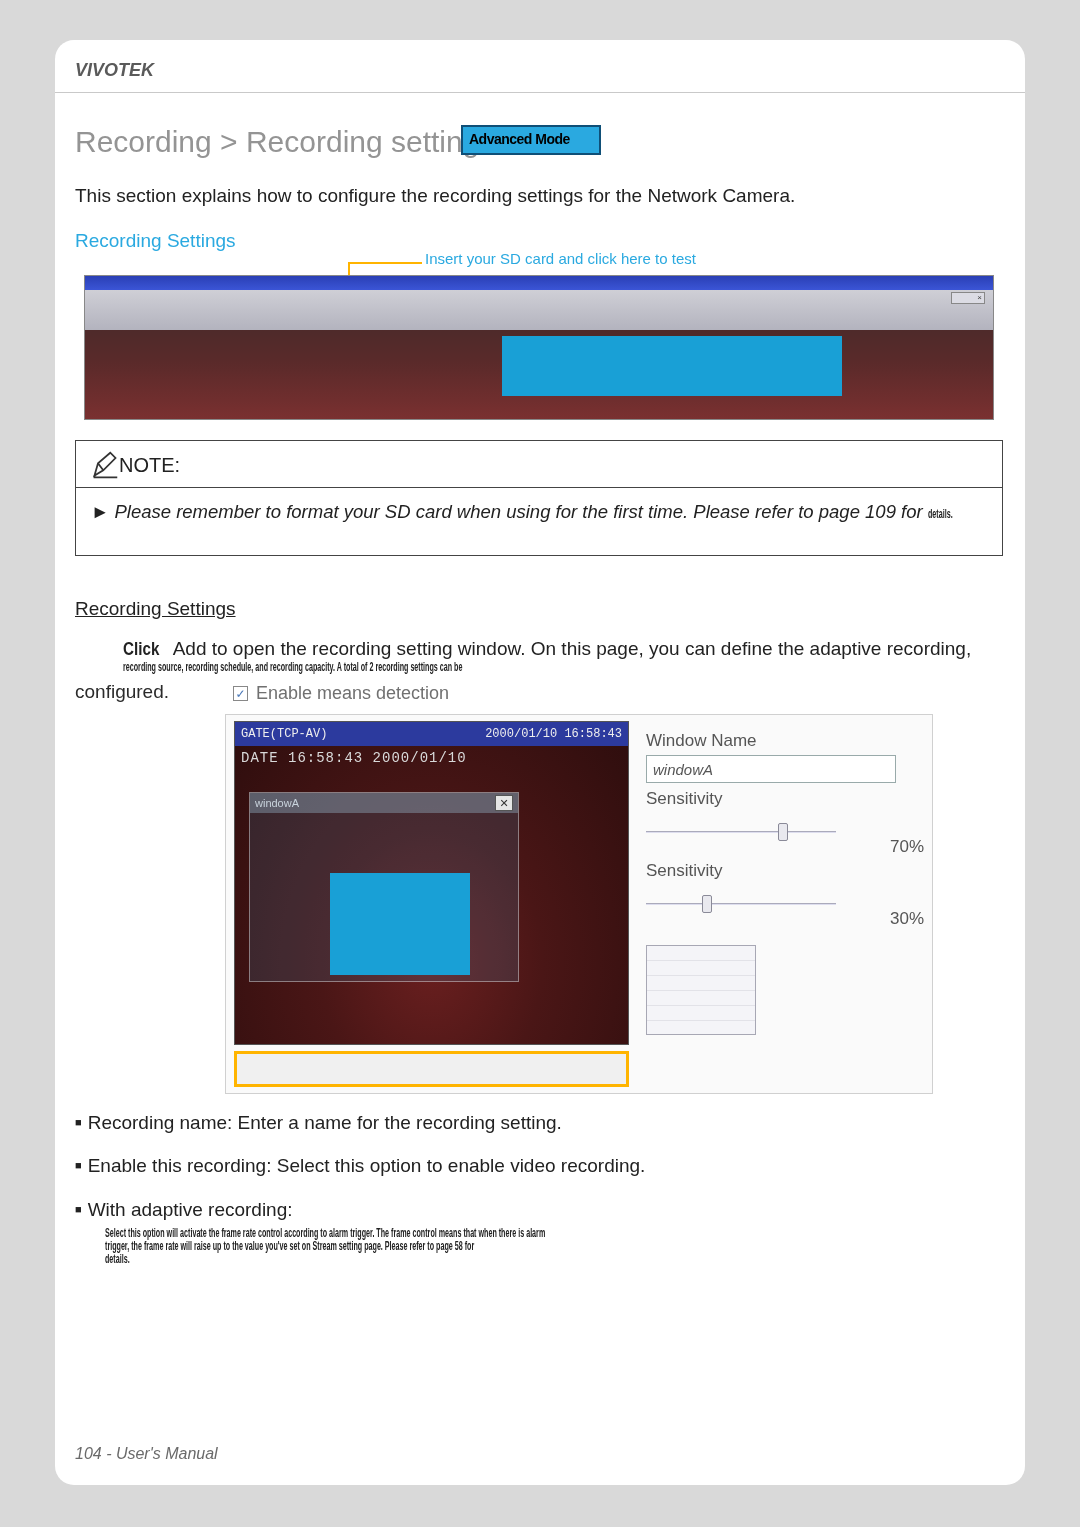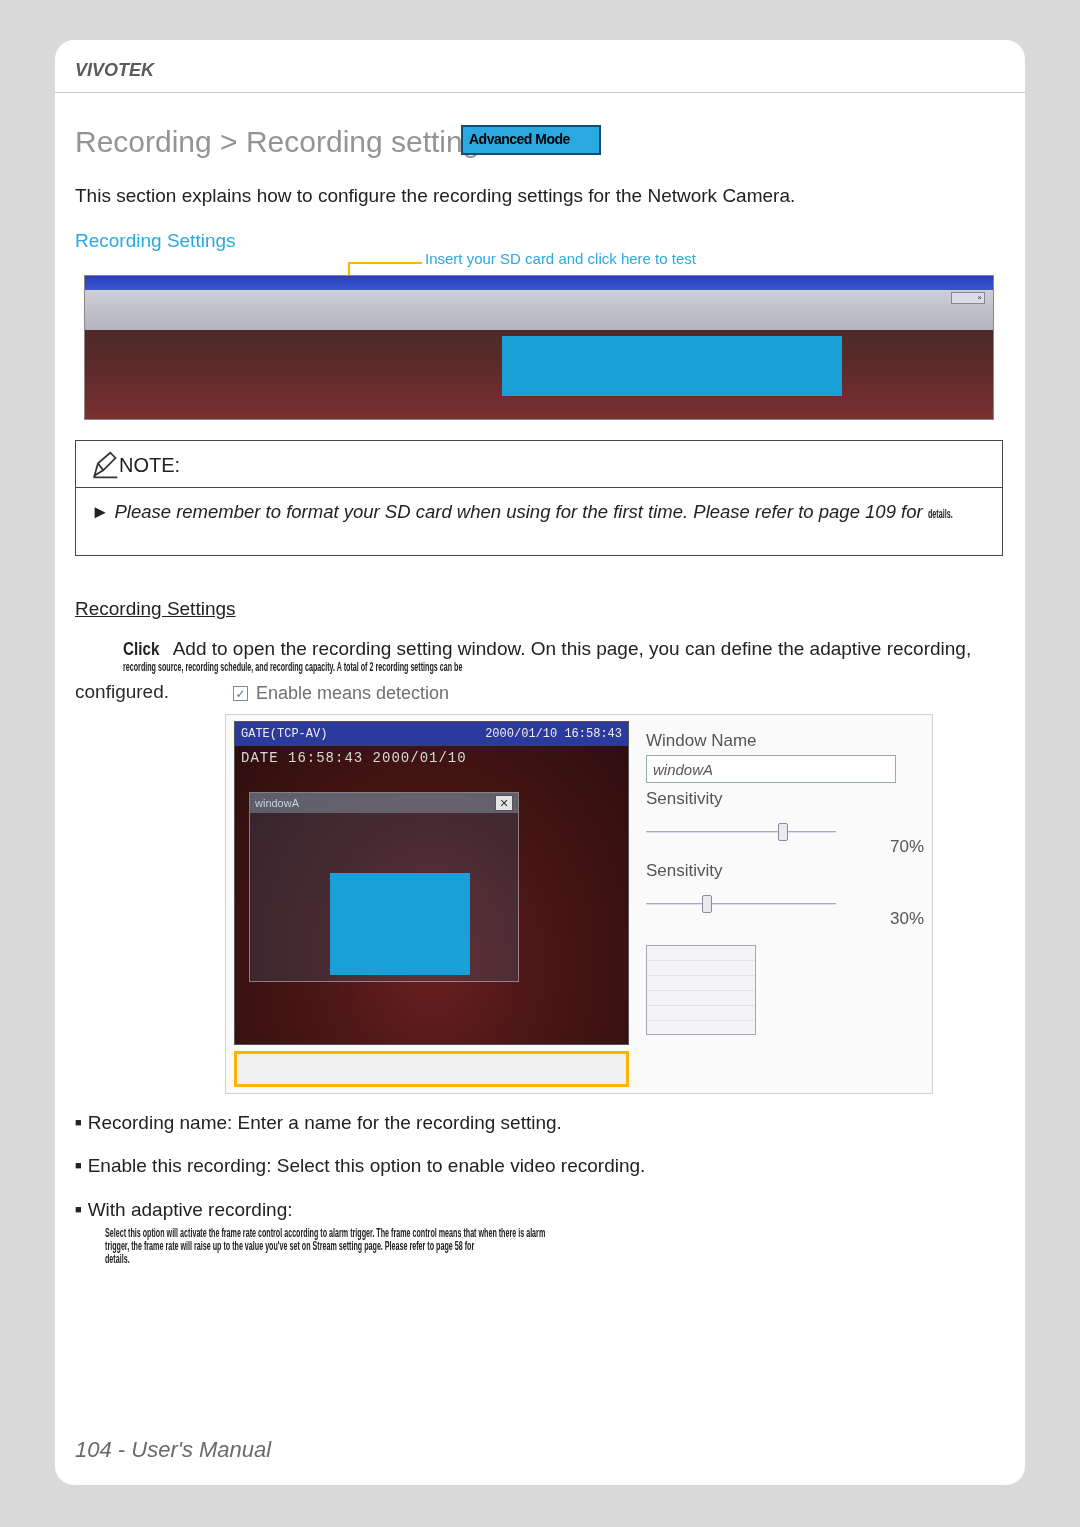--- a/index.html
+++ b/index.html
@@ -361,21 +361,21 @@
   .sq { font-size: 11px; position: relative; top: -3px; padding-right: 6px;}
   .tiny-stack {
     margin-left: 30px;
     line-height: 1;
   }
   .footer {
     position: absolute;
     left: 20px; bottom: 22px;
     font-style: italic;
     color: #6a6a6a;
-    font-size: 22px;
+    font-size: 16px;
   }
 </style>
 </head>
 <body>
 
 <div class="page">
 
   <div class="header-brand">VIVOTEK</div>
   <div class="hr-top"></div>
 

